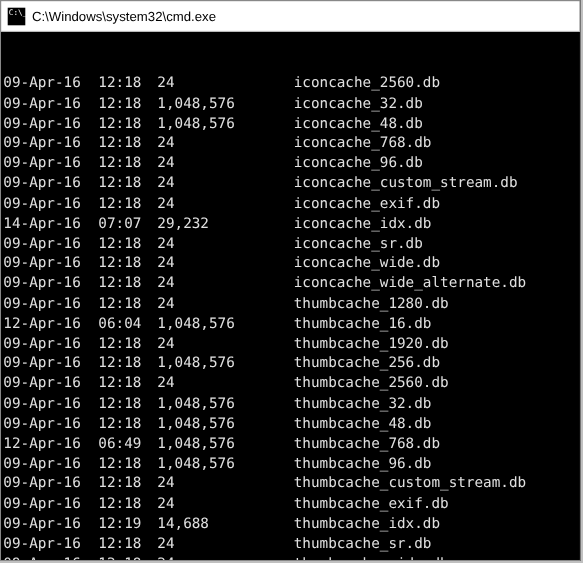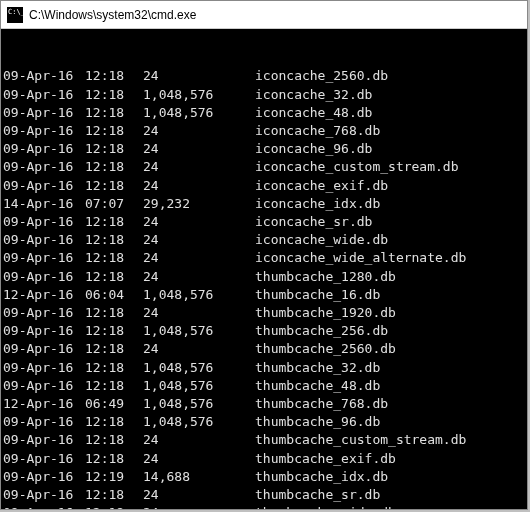--- a/index.html
+++ b/index.html
@@ -52,23 +52,23 @@
     background: #000;
     color: #e0e0e0;
     font-size: 13px;
     line-height: 18.2px;
     padding: 2px 0 2px 2px;
     white-space: pre;
     overflow: hidden;
   }
   .row { display: block; }
   .date { display: inline-block; width: 72px; }
-  .time { display: inline-block; width: 48px; margin-left: 10px; }
+  .time { display: inline-block; width: 48px; margin-left: 10px; text-align: center; }
   .size { display: inline-block; width: 110px; text-align: left; margin-left: 10px; }
-  .name { margin-left: 2px; }
+  .name { margin-left: 14px; }
 </style>
 </head>
 <body>
 
 <div class="window">
   <div class="titlebar">
     <span class="title-icon"></span>
     <span>C:\Windows\system32\cmd.exe</span>
   </div>
   <div class="terminal">

